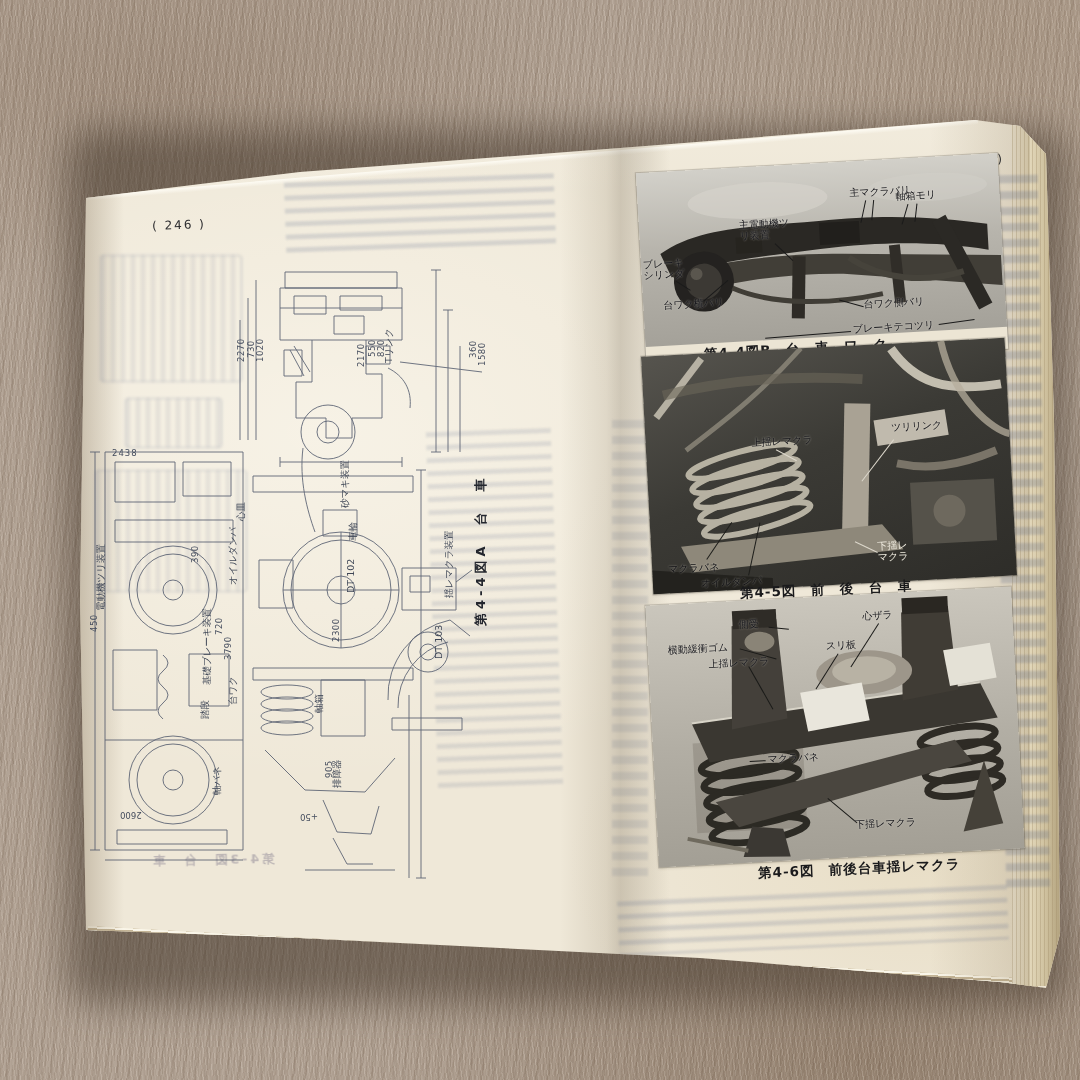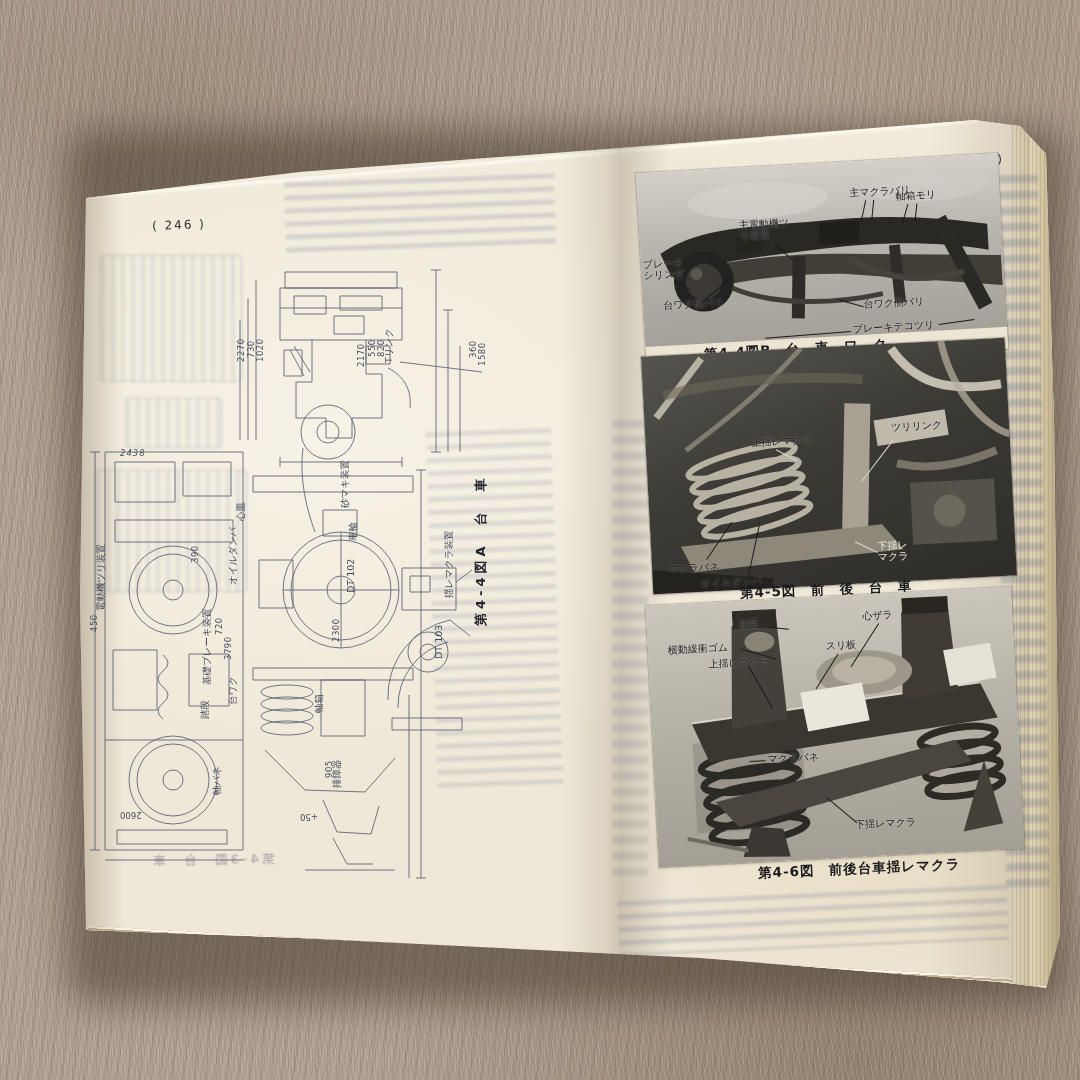--- a/index.html
+++ b/index.html
@@ -242,21 +242,21 @@
     <span class="v capv" style="left:490px;top:608px;">第4-4図A　台　車</span>
 
     <span class="vd" style="left:246px;top:352px;">2270</span>
     <span class="vd" style="left:256px;top:348px;">730</span>
     <span class="vd" style="left:265px;top:352px;">1020</span>
     <span class="vd" style="left:366px;top:357px;">2170</span>
     <span class="vd" style="left:377px;top:347px;">550</span>
     <span class="vd" style="left:386px;top:347px;">820</span>
     <span class="vd" style="left:478px;top:348px;">360</span>
     <span class="vd" style="left:487px;top:356px;">1580</span>
-    <span class="hd" style="left:120px;top:448px;font-style:italic;">2438</span>
+    <span class="hd" style="left:112px;top:448px;">2438</span>
     <span class="vd" style="left:99px;top:622px;">450</span>
     <span class="vd" style="left:200px;top:553px;">390</span>
     <span class="vd" style="left:224px;top:625px;">720</span>
     <span class="vd" style="left:233px;top:650px;">3790</span>
     <span class="vd" style="left:341px;top:632px;">2300</span>
     <span class="vd" style="left:334px;top:768px;">905</span>
     <span class="rd" style="left:120px;top:810px;">2600</span>
     <span class="rd" style="left:300px;top:812px;">+50</span>
 
     <span class="pgnum" style="left:950px;top:153px;transform:rotate(-3deg);">( 247 )</span>

